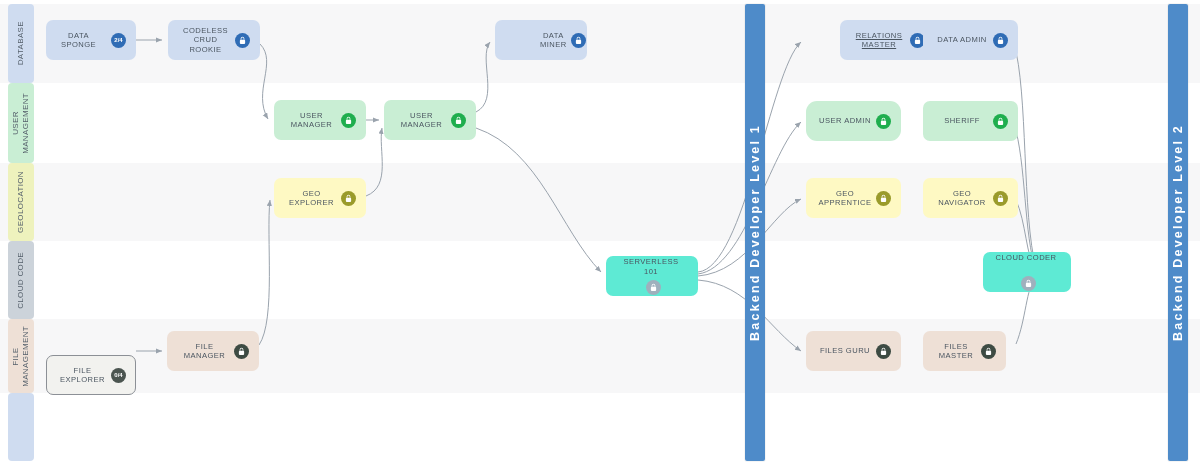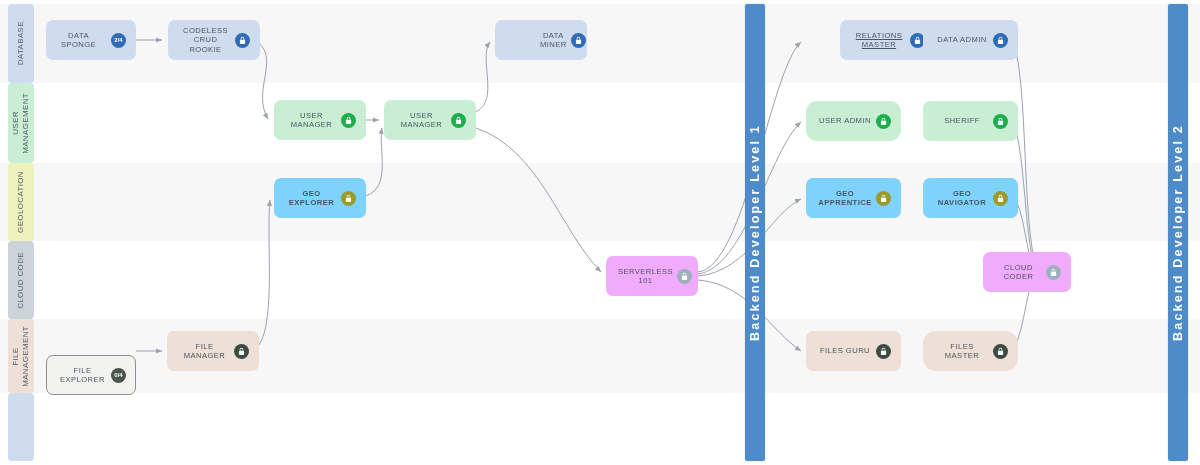--- a/index.html
+++ b/index.html
@@ -80,23 +80,23 @@
     flex:0 0 auto;
   }
   .badge.count{color:#fff;font-size:6px;font-weight:bold;letter-spacing:0;}
   .badge svg{display:block;}
 
   
   .t-db   {background:#cfdcf0;}
   .t-db   .badge{background:#2f6cb5;}
   .t-user {background:#c9eed4;}
   .t-user .badge{background:#1fae4e;}
-  .t-geo  {background:#7dd3fc;font-weight:bold;}
+  .t-geo  {background:#fef9c3;}
   .t-geo  .badge{background:#9a9b2b;}
-  .t-cloud{background:#f0abfc;}
+  .t-cloud{background:#5eead4;flex-direction:column;}
   .t-cloud .badge{background:#9fb0bd;}
   .t-file {background:#eee0d6;}
   .t-file .badge{background:#3d4b43;}
 
   .outlined{background:#f2f2ef;border:1px solid #8c9096;margin-top:24px;}
   .outlined .badge{background:#4b5550;}
 </style>
 </head>
 <body>
 
@@ -297,21 +297,21 @@
       </div>
       <div class="node t-file" style="left: 806px; top: 331px; width: 95px; height: 40px;">
         <div class="lbl">FILES GURU</div>
         <div class="badge">
           <svg width="9" height="9" viewBox="0 0 24 24" aria-hidden="true">
             <path fill="#ffffff" d="M12 2a5 5 0 0 0-5 5v3h2V7a3 3 0 0 1 6 0v3h2V7a5 5 0 0 0-5-5z"></path>
             <rect x="5" y="10" width="14" height="11" rx="2.5" fill="#ffffff"></rect>
           </svg>
         </div>
       </div>
-      <div class="node t-file" style="left: 923px; top: 331px; width: 95px; height: 40px; border-radius: 13px;">
+      <div class="node t-file" style="left: 923px; top: 331px; width: 83px; height: 40px;">
         <div class="lbl">FILES MASTER</div>
         <div class="badge">
           <svg width="9" height="9" viewBox="0 0 24 24" aria-hidden="true">
             <path fill="#ffffff" d="M12 2a5 5 0 0 0-5 5v3h2V7a3 3 0 0 1 6 0v3h2V7a5 5 0 0 0-5-5z"></path>
             <rect x="5" y="10" width="14" height="11" rx="2.5" fill="#ffffff"></rect>
           </svg>
         </div>
       </div>
     </div>
 

